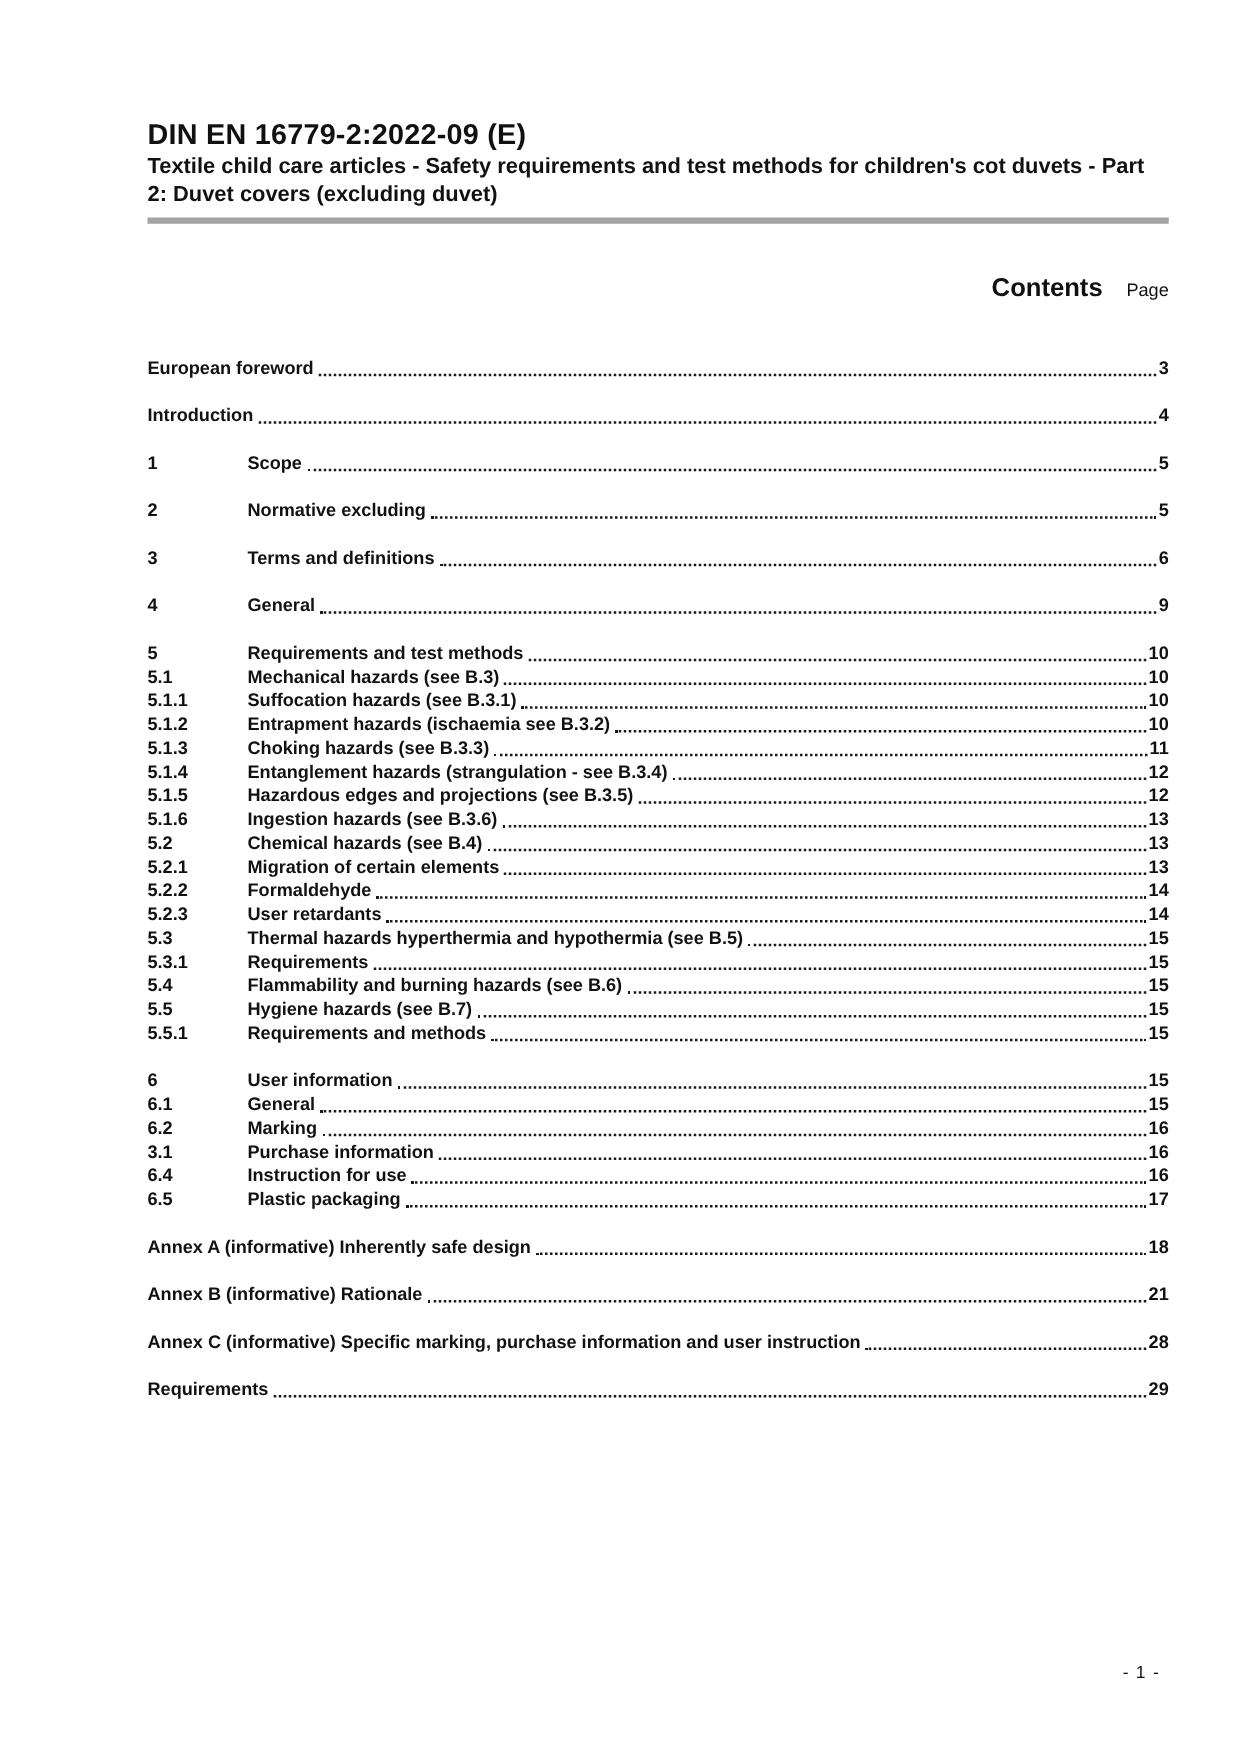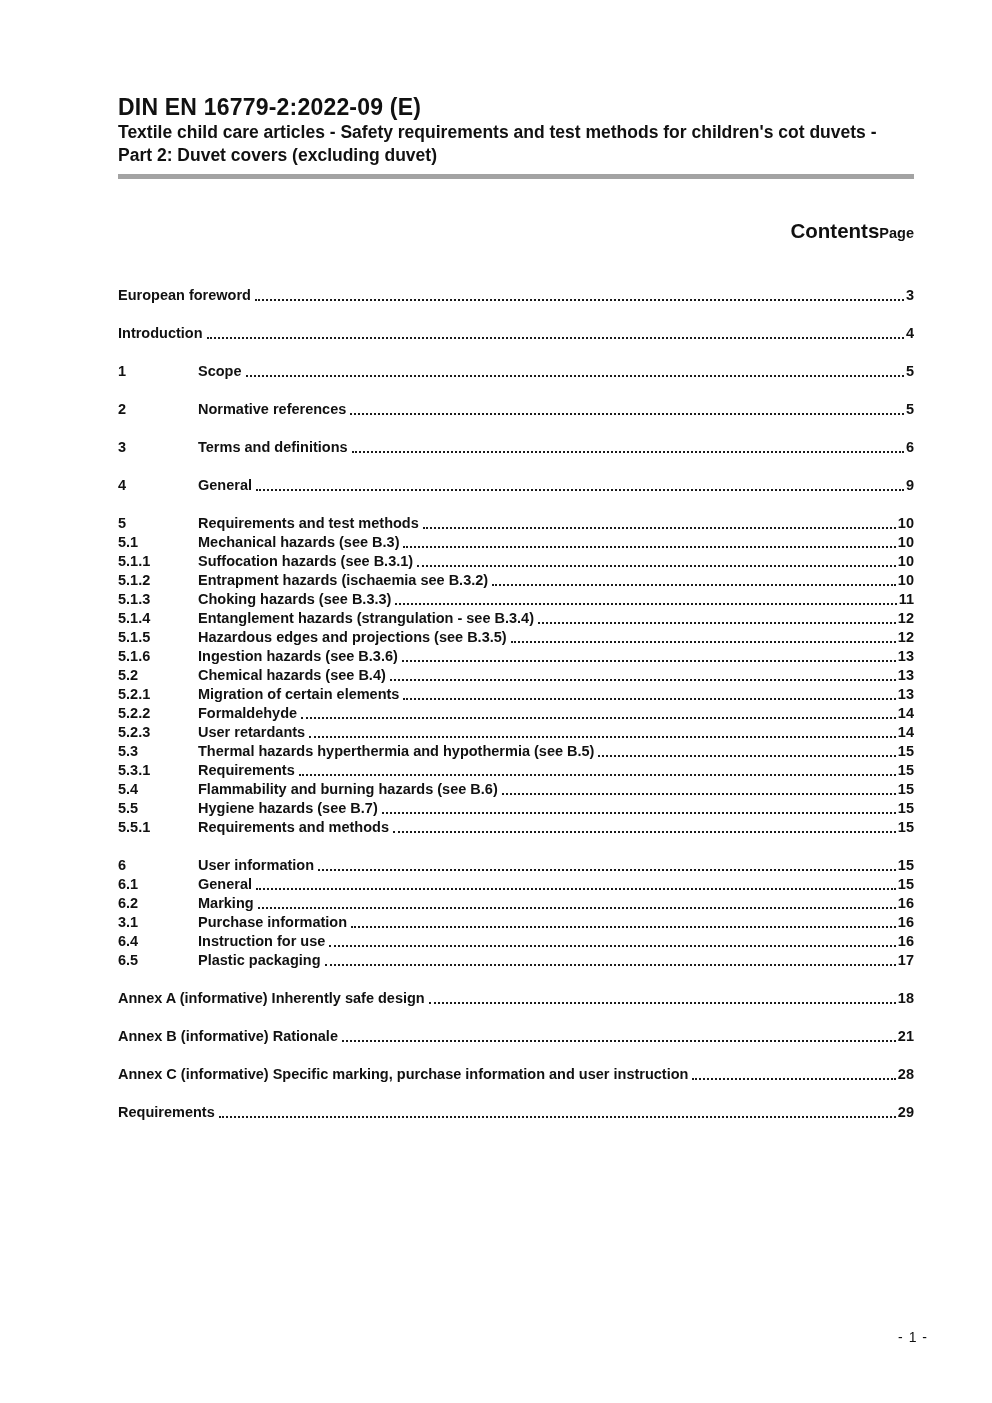--- a/index.html
+++ b/index.html
@@ -12,21 +12,21 @@
   .page {
     position: relative;
     width: 992px;
     height: 1403px;
     background: #ffffff;
     overflow: hidden;
   }
   .content {
     position: absolute;
     left: 118px;
-    right: 78px;
+    right: 57px;
     top: 0;
   }
   .doc-number {
     margin-top: 94px;
     font-size: 23px;
     font-weight: 700;
     letter-spacing: 0.2px;
   }
   .doc-title {
     font-size: 17.5px;
@@ -40,21 +40,22 @@
     display: flex;
     justify-content: flex-end;
     align-items: baseline;
   }
   .contents-heading {
     font-size: 20.5px;
     font-weight: 700;
   }
   .page-col-label {
     font-size: 14.5px;
-    font-weight: 700;
+    font-weight: 400;
+    margin-left: 19px;
   }
   .toc {
     margin-top: 43px;
   }
   .toc-row {
     display: flex;
     align-items: baseline;
     font-size: 14.5px;
     font-weight: 700;
     line-height: 19px;
@@ -115,21 +116,21 @@
           <span class="toc-page">4</span>
         </div>
         <div class="toc-row gap">
           <span class="toc-num">1</span>
           <span class="toc-title">Scope</span>
           <span class="toc-leader"></span>
           <span class="toc-page">5</span>
         </div>
         <div class="toc-row gap">
           <span class="toc-num">2</span>
-          <span class="toc-title">Normative references</span>
+          <span class="toc-title">Normative excluding</span>
           <span class="toc-leader"></span>
           <span class="toc-page">5</span>
         </div>
         <div class="toc-row gap">
           <span class="toc-num">3</span>
           <span class="toc-title">Terms and definitions</span>
           <span class="toc-leader"></span>
           <span class="toc-page">6</span>
         </div>
         <div class="toc-row gap">

